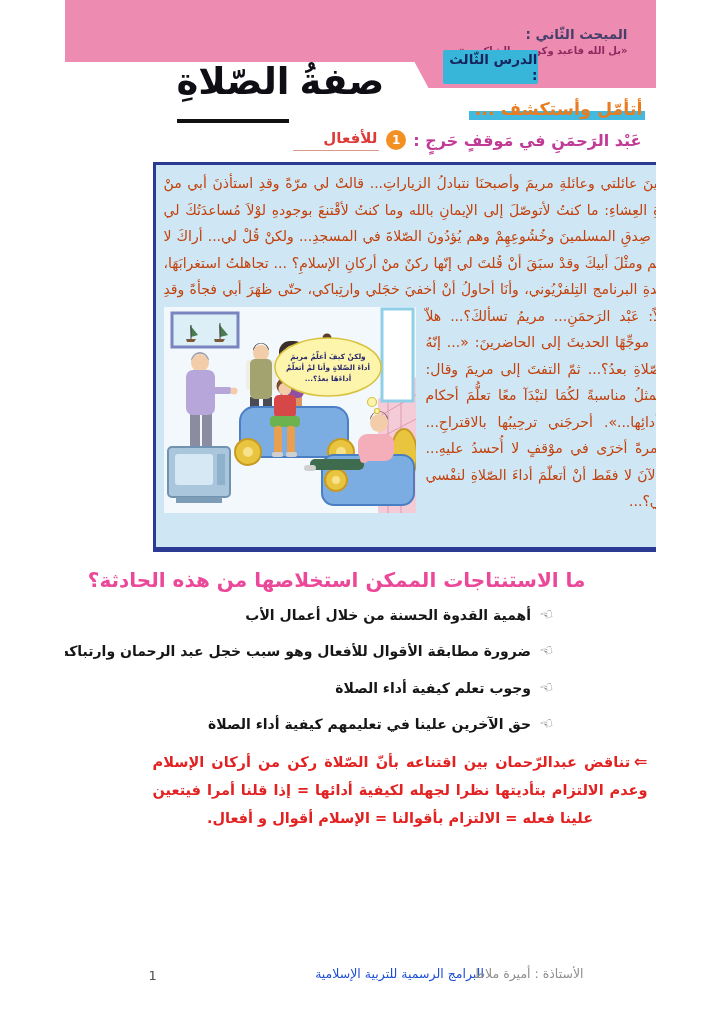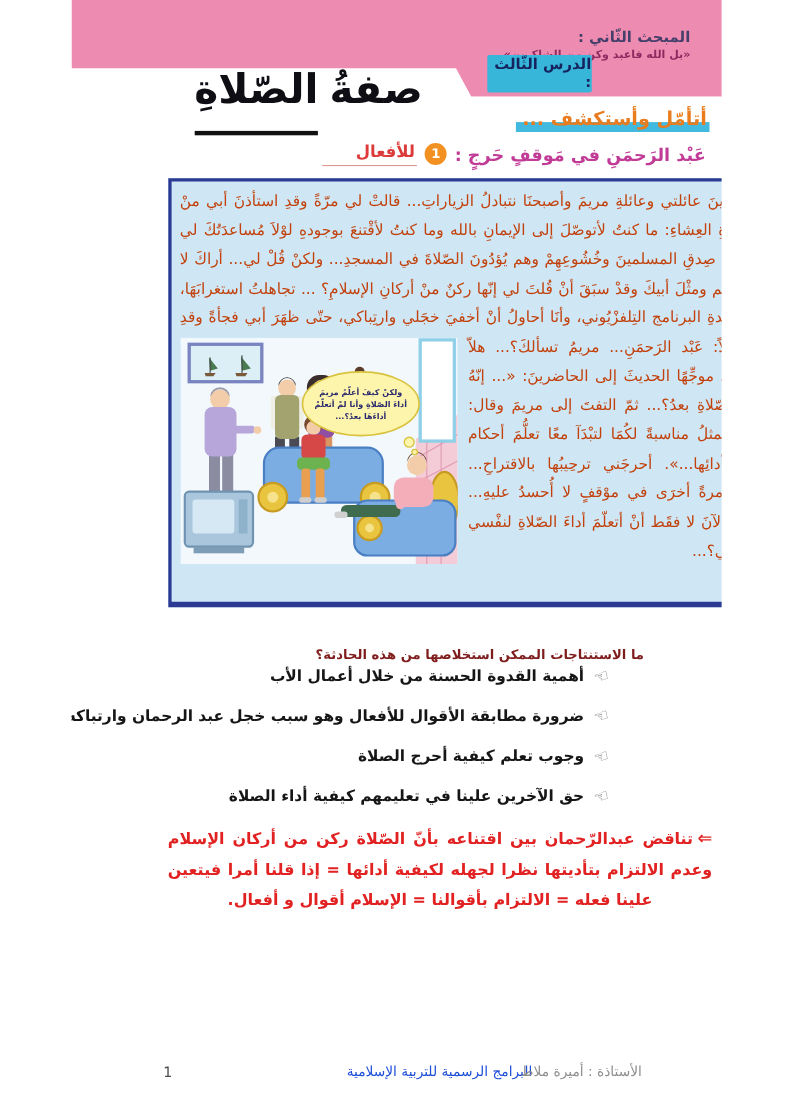--- a/index.html
+++ b/index.html
@@ -35,22 +35,22 @@
 
   
   .story-box{position:absolute;left:88px;top:162px;width:614px;height:390px;
     box-sizing:border-box;background:#cfe7f5;border:3px solid #2b3b94;border-bottom-width:5px;
     padding:5px 10px 3px 8px;overflow:hidden;}
   .story{direction:rtl;text-align:justify;font-size:14px;line-height:26.5px;color:#c2410c;
     font-weight:500;margin:0;}
   .illus{float:left;width:252px;height:206px;margin:4px 10px 0 0;position:relative;}
 
   
-  .concl-q{position:absolute;top:588px;right:70px;direction:rtl;font-size:12px;font-weight:bold;
-    color:#7f1d1d;}
+  .concl-q{position:absolute;top:568px;right:70px;direction:rtl;font-size:20px;font-weight:bold;
+    color:#ec4899;}
   .bullet-row{position:absolute;right:102px;direction:rtl;display:flex;align-items:center;gap:9px;}
   .hand-icon{color:#6a6a6a;font-size:15px;display:inline-block;transform:rotate(-18deg);}
   .bullet-text{font-size:14px;font-weight:bold;color:#161616;white-space:nowrap;}
   .b1{top:606px}.b2{top:642px}.b3{top:679px}.b4{top:715px}
 
   
   .summary{position:absolute;left:88px;right:8px;top:748px;direction:rtl;text-align:justify;
     text-align-last:center;font-size:14.5px;font-weight:bold;line-height:28px;color:#e22222;}
   .summary .arrow{font-size:16px;font-weight:bold;margin-left:4px;}
 
@@ -214,21 +214,21 @@
   <div class="bullet-row b1">
     <span class="hand-icon">☜</span>
     <span class="bullet-text">أهمية القدوة الحسنة من خلال أعمال الأب</span>
   </div>
   <div class="bullet-row b2">
     <span class="hand-icon">☜</span>
     <span class="bullet-text">ضرورة مطابقة الأقوال للأفعال وهو سبب خجل عبد الرحمان وارتباكه</span>
   </div>
   <div class="bullet-row b3">
     <span class="hand-icon">☜</span>
-    <span class="bullet-text">وجوب تعلم كيفية أحرج الصلاة</span>
+    <span class="bullet-text">وجوب تعلم كيفية أداء الصلاة</span>
   </div>
   <div class="bullet-row b4">
     <span class="hand-icon">☜</span>
     <span class="bullet-text">حق الآخرين علينا في تعليمهم كيفية أداء الصلاة</span>
   </div>
 
   <div class="summary">
     <span class="arrow">⇐</span><span>تناقض عبدالرّحمان بين اقتناعه بأنّ الصّلاة ركن من أركان الإسلام وعدم الالتزام بتأديتها نظرا لجهله لكيفية أدائها = إذا قلنا أمرا فيتعين علينا فعله = الالتزام بأقوالنا = الإسلام أقوال و أفعال.</span>
   </div>
 

